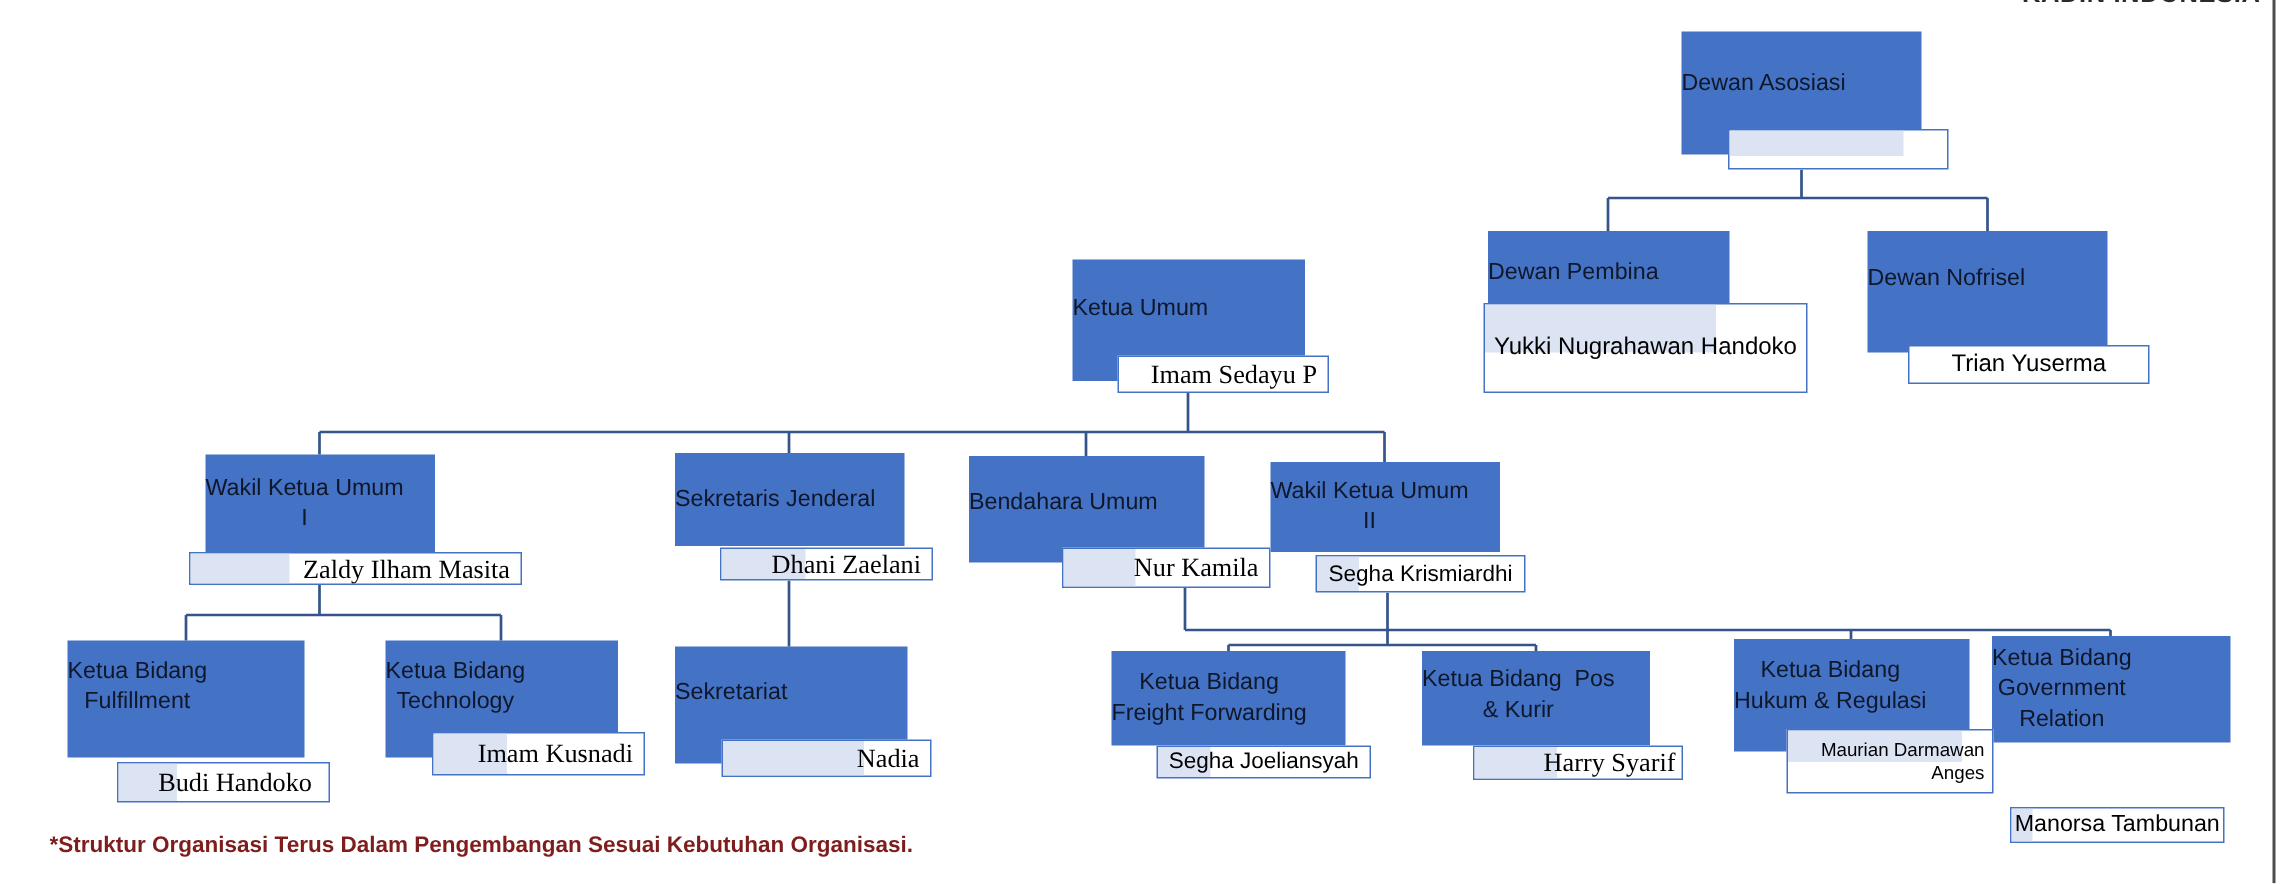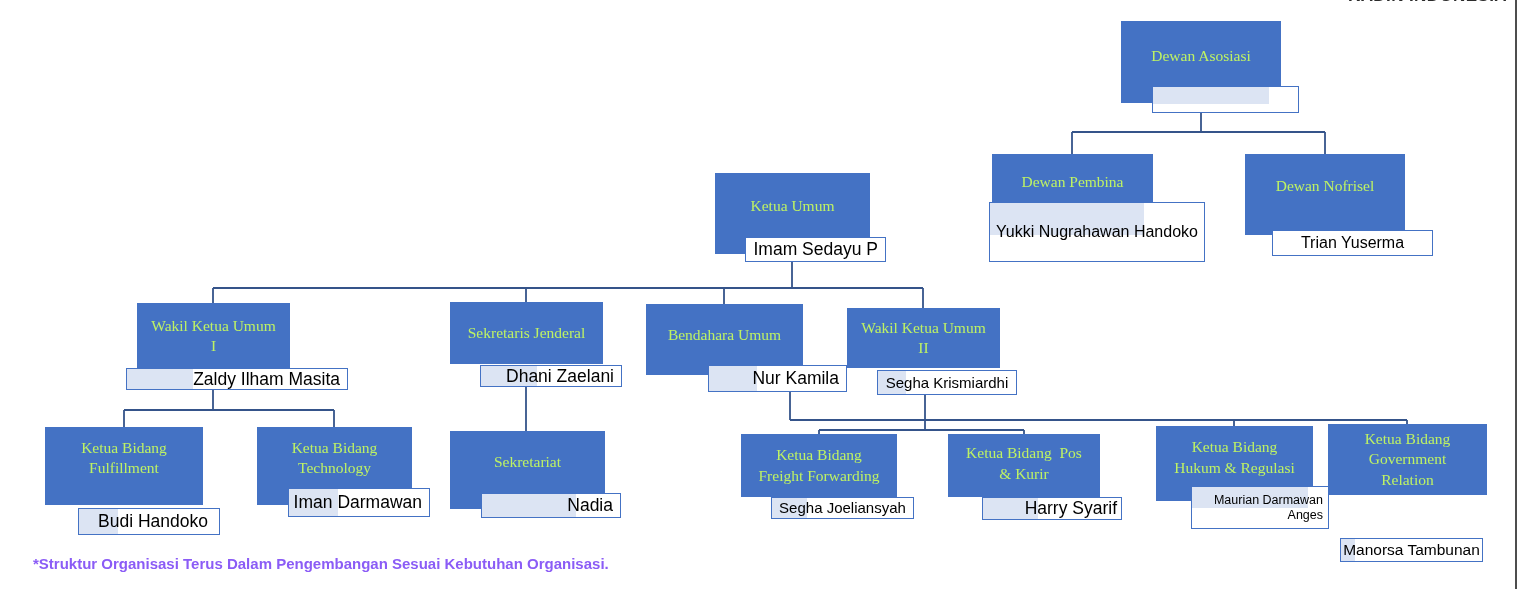--- a/index.html
+++ b/index.html
@@ -14,51 +14,50 @@
   #page-edge{position:absolute;left:1515px;top:0;width:2px;height:589px;background:#4d4d4d;}
   
   #header-cut{
     position:absolute;top:-14px;left:1348px;width:165px;
     font-size:17px;font-weight:bold;color:#2b2b2b;letter-spacing:.4px;
     white-space:nowrap;
   }
   
   #footnote{
     position:absolute;left:33px;top:555px;
-    font-size:15px;font-weight:bold;color:#8b5cf6;
+    font-size:15px;font-weight:bold;color:#7f1d1d;
   }
   
   #connectors{position:absolute;left:0;top:0;z-index:2;pointer-events:none;}
   
   .box{
     position:absolute;z-index:1;
-    background:#4472C4;color:#bef264;
-    display:flex;align-items:center;justify-content:center;
+    background:#4472C4;color:#0f172a;
+    display:flex;align-items:center;justify-content:flex-start;
     text-align:center;font-size:15.5px;line-height:1.3;
     box-sizing:border-box;
-    font-family:Liberation Serif, serif;
   }
   .box span{white-space:pre-wrap;position:relative;}
   
   .nlabel{
     position:absolute;z-index:3;
     background:#ffffff;border:1.4px solid #4472C4;
     box-sizing:border-box;
     display:flex;align-items:center;justify-content:flex-end;
     font-size:16px;color:#000;overflow:hidden;
     padding-right:7px;
   }
   .nlabel .shade{
     position:absolute;left:0;top:0;width:50%;height:100%;
     background:#DCE4F3;
   }
   .nlabel .ntext{position:relative;white-space:pre-line;text-align:right;line-height:1.2;}
   .nlabel.center{justify-content:center;padding-right:0;}
   .nlabel.center .ntext{text-align:center;}
-  .fs-lg{font-size:17.5px;}
+  .fs-lg{font-size:17.5px;font-family:Liberation Serif, serif;}
   .fs-sm{font-size:15px;}
   .fs-sm2{font-size:15.5px;margin-top:43px;}
   .fs-xs{font-size:12.5px;}
 
   
   #b-asosiasi{left:1121px;top:21px;width:160px;height:82px;padding-bottom:12px;}
   #b-pembina{left:992px;top:154px;width:161px;height:57px;}
   #b-penasihat{left:1245px;top:154px;width:160px;height:81px;align-items:flex-start;padding-top:22px;}
   #b-ketua-umum{left:715px;top:173px;width:155px;height:81px;padding-bottom:14px;}
   #b-wku1{left:137px;top:303px;width:153px;height:66px;}
@@ -212,21 +211,21 @@
   <div class="nlabel center fs-sm" id="l-jimmi">
       <i class="shade"></i>
       <span class="ntext">Segha Krismiardhi</span>
     </div>
   <div class="nlabel fs-lg" id="l-budi">
       <i class="shade"></i>
       <span class="ntext">Budi Handoko</span>
     </div>
   <div class="nlabel fs-lg" id="l-iman">
       <i class="shade"></i>
-      <span class="ntext">Iman Darmawan</span>
+      <span class="ntext">Imam Kusnadi</span>
     </div>
   <div class="nlabel fs-lg" id="l-nadia">
       <i class="shade"></i>
       <span class="ntext">Nadia</span>
     </div>
   <div class="nlabel center fs-sm" id="l-segha">
       <i class="shade"></i>
       <span class="ntext">Segha Joeliansyah</span>
     </div>
   <div class="nlabel fs-lg" id="l-harry">

